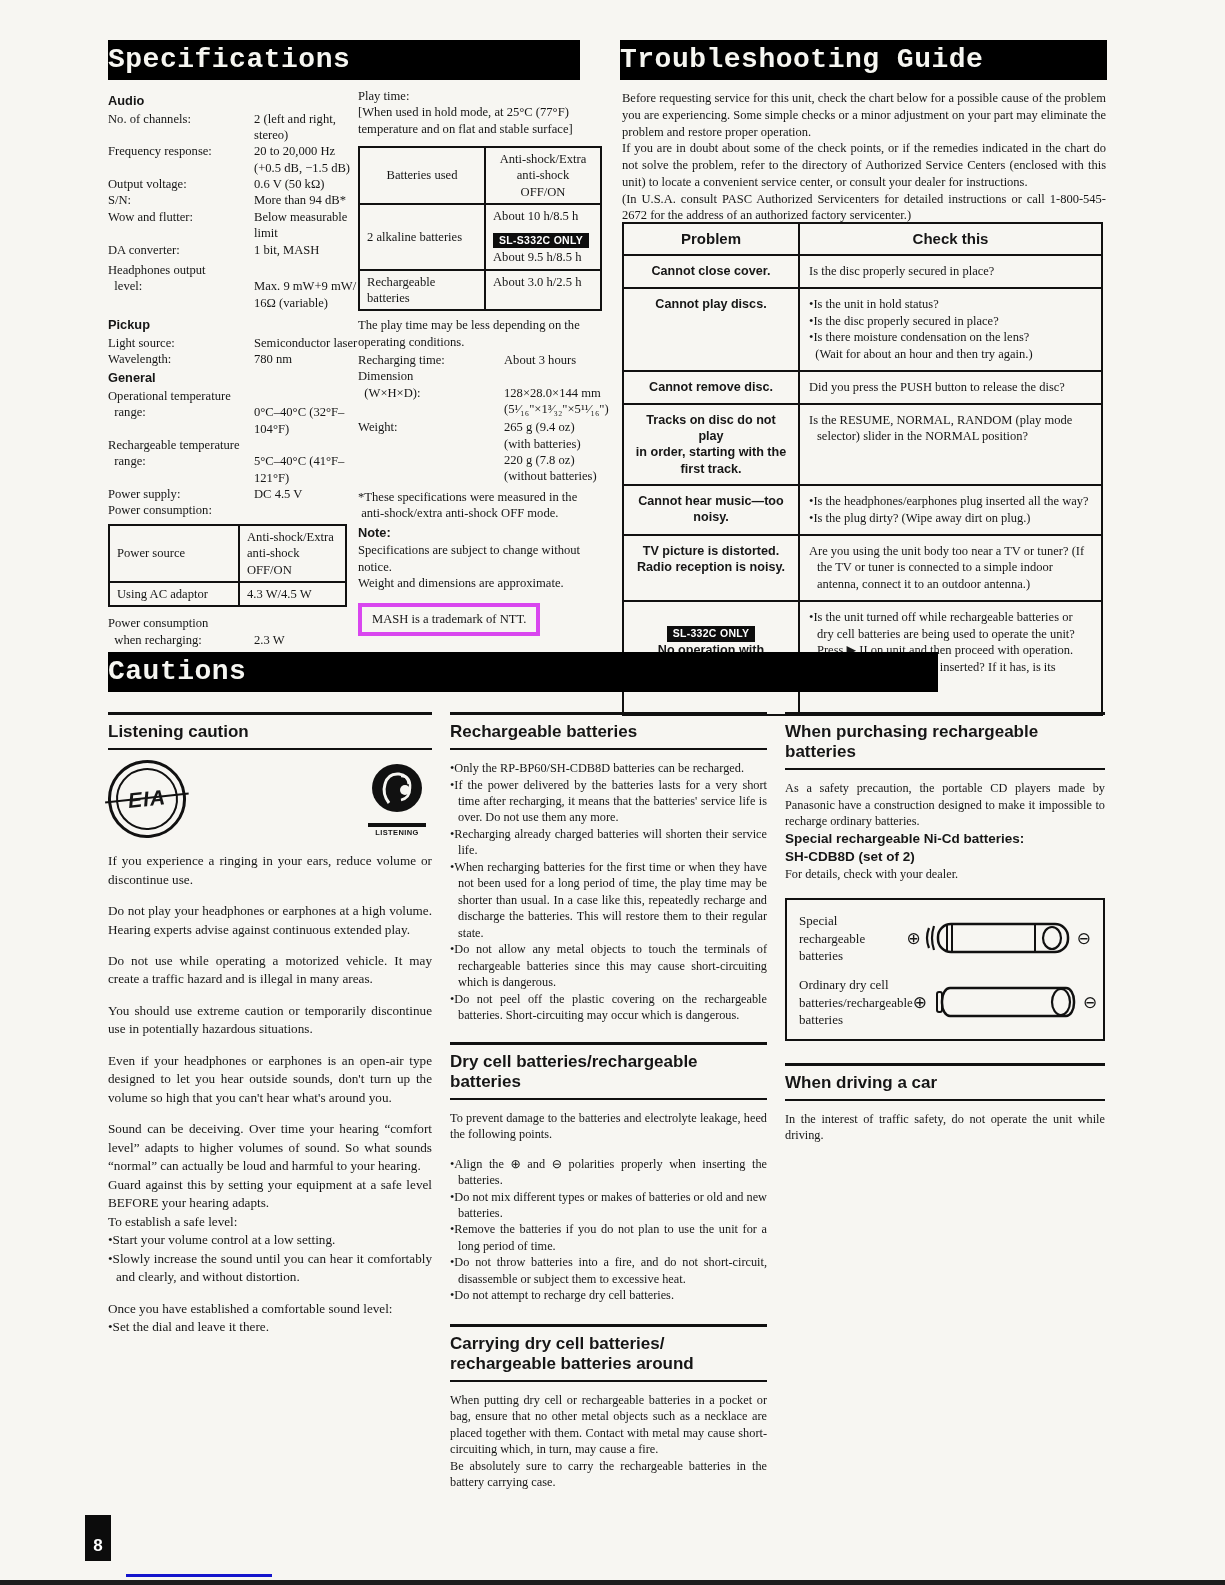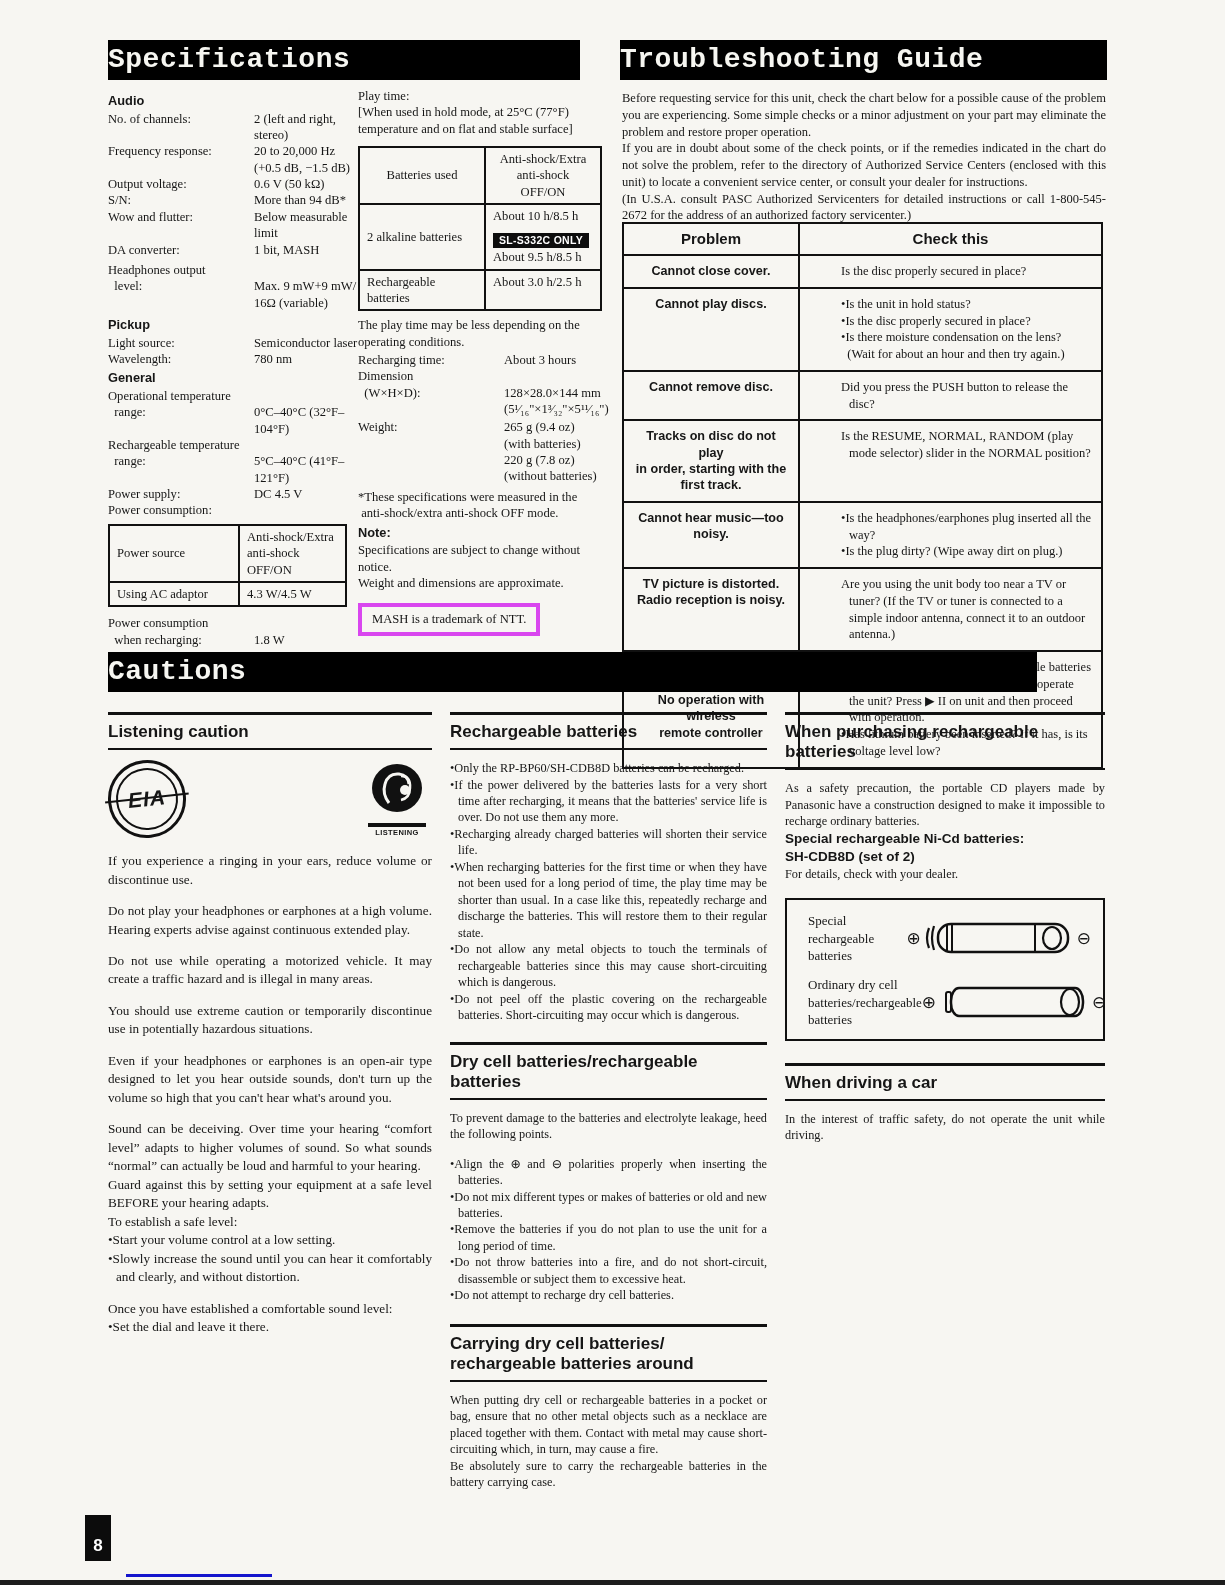--- a/index.html
+++ b/index.html
@@ -43,21 +43,21 @@
   .ts-problem{
     border-right:2px solid #111;padding:7px 8px;
     font-family:"Liberation Sans", sans-serif;font-weight:bold;font-size:12.6px;
     line-height:1.3;white-space:pre-line;text-align:center;
   }
   .ts-check{padding:7px 9px;line-height:1.34;}
   .ts-header .ts-problem,.ts-header .ts-check{
     font-family:"Liberation Sans", sans-serif;font-weight:bold;font-size:15px;
     text-align:center;padding:5px 0;white-space:normal;
   }
-  .check-line{padding-left:8px;text-indent:-8px;margin-left:32px;}
+  .check-line{padding-left:8px;text-indent:-8px;}
   
   .caution-col{position:absolute;font-size:12.3px;line-height:1.34;}
   .caution-heading{
     font-family:"Liberation Sans", sans-serif;font-weight:bold;font-size:17px;line-height:1.18;
     border-top:3px solid #111;border-bottom:2px solid #111;
     padding:7px 0 6px;margin:0 0 10px;white-space:pre-line;
   }
   .para{text-align:justify;margin:0 0 13px;}
   .flow{text-align:justify;}
   .bullet{padding-left:8px;text-indent:-8px;text-align:justify;}
@@ -78,21 +78,21 @@
   .eia-text{
     font-family:"Liberation Sans", sans-serif;font-weight:bold;font-style:italic;
     font-size:21px;letter-spacing:1px;position:relative;z-index:1;
   }
   .listening-logo{width:58px;text-align:center;}
   .listening-word{
     border-top:4px solid #111;margin-top:2px;padding-top:1px;
     font-family:"Liberation Sans", sans-serif;font-weight:bold;font-size:7.5px;letter-spacing:.4px;
   }
   .battery-box{border:2px solid #111;padding:12px 12px 10px;margin:16px 0 6px;}
-  .battery-row{display:grid;grid-template-columns:1fr auto;align-items:center;margin-left:9px;}
+  .battery-row{display:grid;grid-template-columns:1fr auto;align-items:center;}
   .battery-row + .battery-row{margin-top:12px;}
   .battery-label{white-space:pre-line;font-size:13px;}
   .battery-graphic{display:flex;align-items:center;gap:2px;}
   .polarity{font-size:17px;line-height:1;}
   
   .page-num{
     position:absolute;left:85px;top:1515px;width:26px;height:46px;background:#0c0c0c;
     color:#fff;font-family:"Liberation Sans", sans-serif;font-weight:bold;font-size:17px;
     display:flex;align-items:flex-end;justify-content:center;padding-bottom:5px;box-sizing:border-box;
   }
@@ -174,21 +174,21 @@
     <div class="cell mt-head pre">Anti-shock/Extra
 anti-shock
 OFF/ON</div>
     <div class="cell col-div center">Using AC adaptor</div>
     <div class="cell center">4.3 W/4.5 W</div>
   </div>
 
   <div class="spec-fullline" style="margin-top:8px;">Power consumption</div>
   <div class="spec-row">
       <div class="spec-label">&nbsp;&nbsp;when recharging:</div>
-      <div class="spec-value">1.8 W</div>
+      <div class="spec-value">2.3 W</div>
     </div>
 </div>
 
 <div class="spec-col" style="left:358px;top:88px;width:246px;">
   <div>Play time:</div>
   <div class="pre">[When used in hold mode, at 25°C (77°F)
 temperature and on flat and stable surface]</div>
 
   <div class="mini-table" style="grid-template-columns:126px 1fr;width:240px;margin-top:9px;">
     <div class="cell col-div mt-head center txt-center" style="justify-content:center;">Batteries used</div>
@@ -296,21 +296,21 @@
       <div>No operation with wireless
 remote controller</div>
     </div>
     <div class="ts-check">
       <div class="check-line">•Is the unit turned off while rechargeable batteries or dry cell batteries are being used to operate the unit? Press ▶ II on unit and then proceed with operation.</div>
       <div class="check-line">•Has lithium battery been inserted? If it has, is its voltage level low?</div>
     </div>
   </div>
 </div>
 
-<div class="banner" style="left:108px;top:652px;width:929px;">Cautions</div>
+<div class="banner" style="left:108px;top:652px;width:830px;">Cautions</div>
 
 <div class="caution-col col1-para-font" style="left:108px;top:712px;width:324px;">
   <div class="caution-heading">Listening caution</div>
   <div class="logos">
     <div class="eia-logo">
       <span class="eia-text">EIA</span>
     </div>
     <div class="listening-logo">
       <svg width="54" height="52" viewBox="0 0 54 52" aria-hidden="true">
         <ellipse cx="27" cy="25" rx="25" ry="24" fill="#111"></ellipse>

